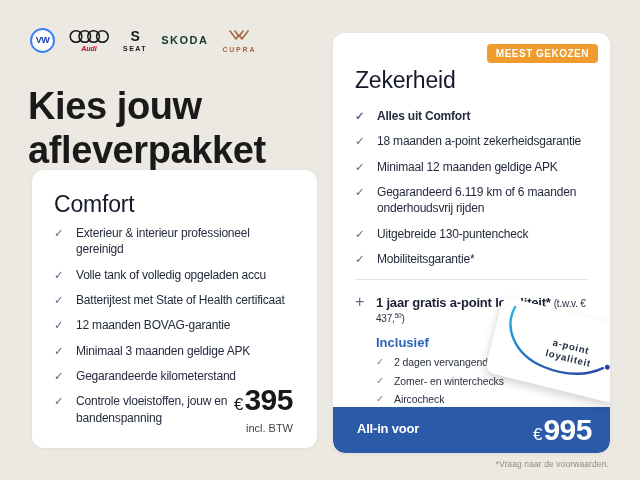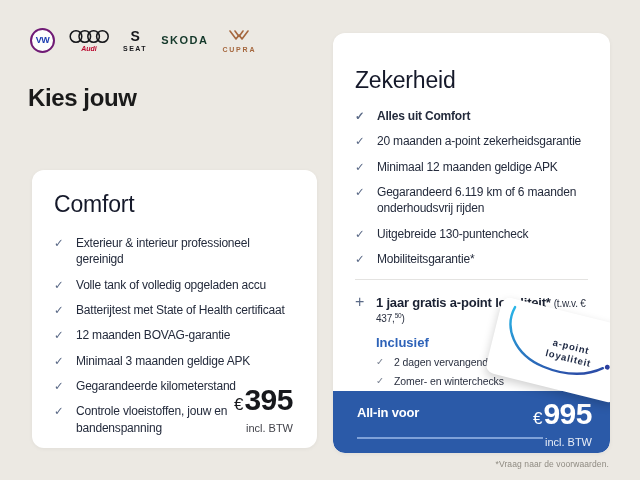--- a/index.html
+++ b/index.html
@@ -12,35 +12,35 @@
     overflow: hidden;
   }
 
   
   .brands {
     position: absolute; left: 30px; top: 28px;
     display: flex; align-items: center; gap: 14px;
   }
   .brand { display: flex; flex-direction: column; align-items: center; line-height: 1; }
   .vw-roundel {
-    width: 25px; height: 25px; border: 2px solid #701a75; border-radius: 50%;
+    width: 25px; height: 25px; border: 2px solid #3b82f6; border-radius: 50%;
     display: flex; align-items: center; justify-content: center;
     color: #1a3bb0; font-size: 9px; font-weight: 700; letter-spacing: -0.5px;
     background: #fdfdfc;
   }
   .audi-word { color: #bb0a30; font-size: 7px; font-weight: 700; font-style: italic; margin-top: 1px; }
   .seat-s { font-size: 14px; font-weight: 700; color: #15161a; }
   .seat-word { font-size: 7px; font-weight: 700; letter-spacing: 1.5px; color: #15161a; margin-top: 2px; }
   .skoda-word { font-size: 11px; font-weight: 700; letter-spacing: 1.5px; color: #14382a; }
   .cupra-word { font-size: 7px; font-weight: 700; letter-spacing: 1.8px; color: #a5673e; margin-top: 2px; }
 
   
   .heading {
     position: absolute; left: 28px; top: 84px;
-    font-size: 24px; line-height: 1.16; font-weight: 600;
+    font-size: 38px; line-height: 1.16; font-weight: 600;
     letter-spacing: -0.4px; color: #1a1a1a;
   }
 
   
   .card {
     position: absolute; background: #ffffff; border-radius: 12px;
     box-shadow: 0 1px 4px rgba(0,0,0,0.05);
   }
   .card-title { font-size: 23px; font-weight: 400; color: #15192a; letter-spacing: -0.2px; }
 
@@ -51,21 +51,21 @@
     margin-bottom: 9px;
   }
   ul.checklist .chk {
     color: #5b6a87; font-size: 11.5px; width: 13px; flex-shrink: 0;
     transform: translateY(1px);
   }
   li.bold { font-weight: 700; }
 
   
   .comfort-card { left: 32px; top: 170px; width: 285px; height: 278px; padding: 21px 22px; }
-  .comfort-card .card-title { margin-bottom: 17px; }
+  .comfort-card .card-title { margin-bottom: 7px; }
   .price-block { position: absolute; right: 24px; bottom: 14px; text-align: right; }
   .price-line { display: flex; align-items: baseline; justify-content: flex-end; color: #17181c; }
   .price-cur { font-size: 17px; font-weight: 500; margin-right: 1px; }
   .price-num { font-size: 30px; font-weight: 700; letter-spacing: -0.5px; }
   .price-vat { font-size: 11px; color: #42434a; margin-top: 5px; }
 
   
   .zeker-card { left: 333px; top: 33px; width: 277px; height: 420px; padding: 22px 22px 0 22px; overflow: hidden; }
   .badge {
     position: absolute; top: 11px; right: 12px;
@@ -100,21 +100,21 @@
   }
   .loyalty-card svg.arc { position: absolute; left: 0; top: 0; }
   .loyalty-text {
     position: relative; text-align: center;
     font-size: 9.5px; font-weight: 700; letter-spacing: 0.8px;
     color: #1c2742; line-height: 1.3; margin-left: 22px;
   }
 
   
   .zeker-footer {
-    position: absolute; left: 0; right: 0; bottom: 0; height: 62px;
+    position: absolute; left: 0; right: 0; bottom: 0; height: 46px;
     background: #2b5aa8; border-radius: 0 0 12px 12px; z-index: 2;
   }
   .allin-label { position: absolute; left: 24px; top: 14px; color: #ffffff; font-size: 13px; font-weight: 700; letter-spacing: -0.2px; }
   .allin-line { position: absolute; left: 24px; top: 46px; width: 186px; height: 2px; background: #7fa1d8; }
   .footer-price { position: absolute; right: 18px; top: 6px; text-align: right; color: #ffffff; }
   .footer-price .price-line { color: #ffffff; }
   .footer-price .price-vat { color: #e9eef7; }
 
   .footnote {
     position: absolute; right: 31px; top: 459px;
@@ -152,20 +152,21 @@
         <path d="M2,2 L8,10 L11,6 L14,10 L20,2"></path>
         <path d="M7,2 L11,7.5 L15,2"></path>
       </g>
     </svg>
     <span class="cupra-word">CUPRA</span>
   </div>
 </div>
 
 <h1 class="heading">
   <span>Kies jouw</span><br>
+  <span>afleverpakket</span>
 </h1>
 
 <section class="card comfort-card">
   <h2 class="card-title">Comfort</h2>
   <ul class="checklist">
     <li>
         <span class="chk">✓</span>
         <span>Exterieur &amp; interieur professioneel gereinigd</span>
       </li>
     <li>
@@ -196,29 +197,30 @@
   <div class="price-block">
     <div class="price-line">
       <span class="price-cur">€</span>
         <span class="price-num">395</span>
     </div>
     <div class="price-vat">incl. BTW</div>
   </div>
 </section>
 
 <section class="card zeker-card">
+  <div class="badge">MEEST GEKOZEN</div>
   <h2 class="card-title">Zekerheid</h2>
   <ul class="checklist">
     <li class="bold">
         <span class="chk">✓</span>
         <span>Alles uit Comfort</span>
       </li>
     <li>
         <span class="chk">✓</span>
-        <span>20 maanden a-point zekerheidsgarantie</span>
+        <span>18 maanden a-point zekerheidsgarantie</span>
       </li>
     <li>
         <span class="chk">✓</span>
         <span>Minimaal 12 maanden geldige APK</span>
       </li>
     <li>
         <span class="chk">✓</span>
         <span>Gegarandeerd 6.119 km of 6 maanden onderhoudsvrij rijden</span>
       </li>
     <li>

